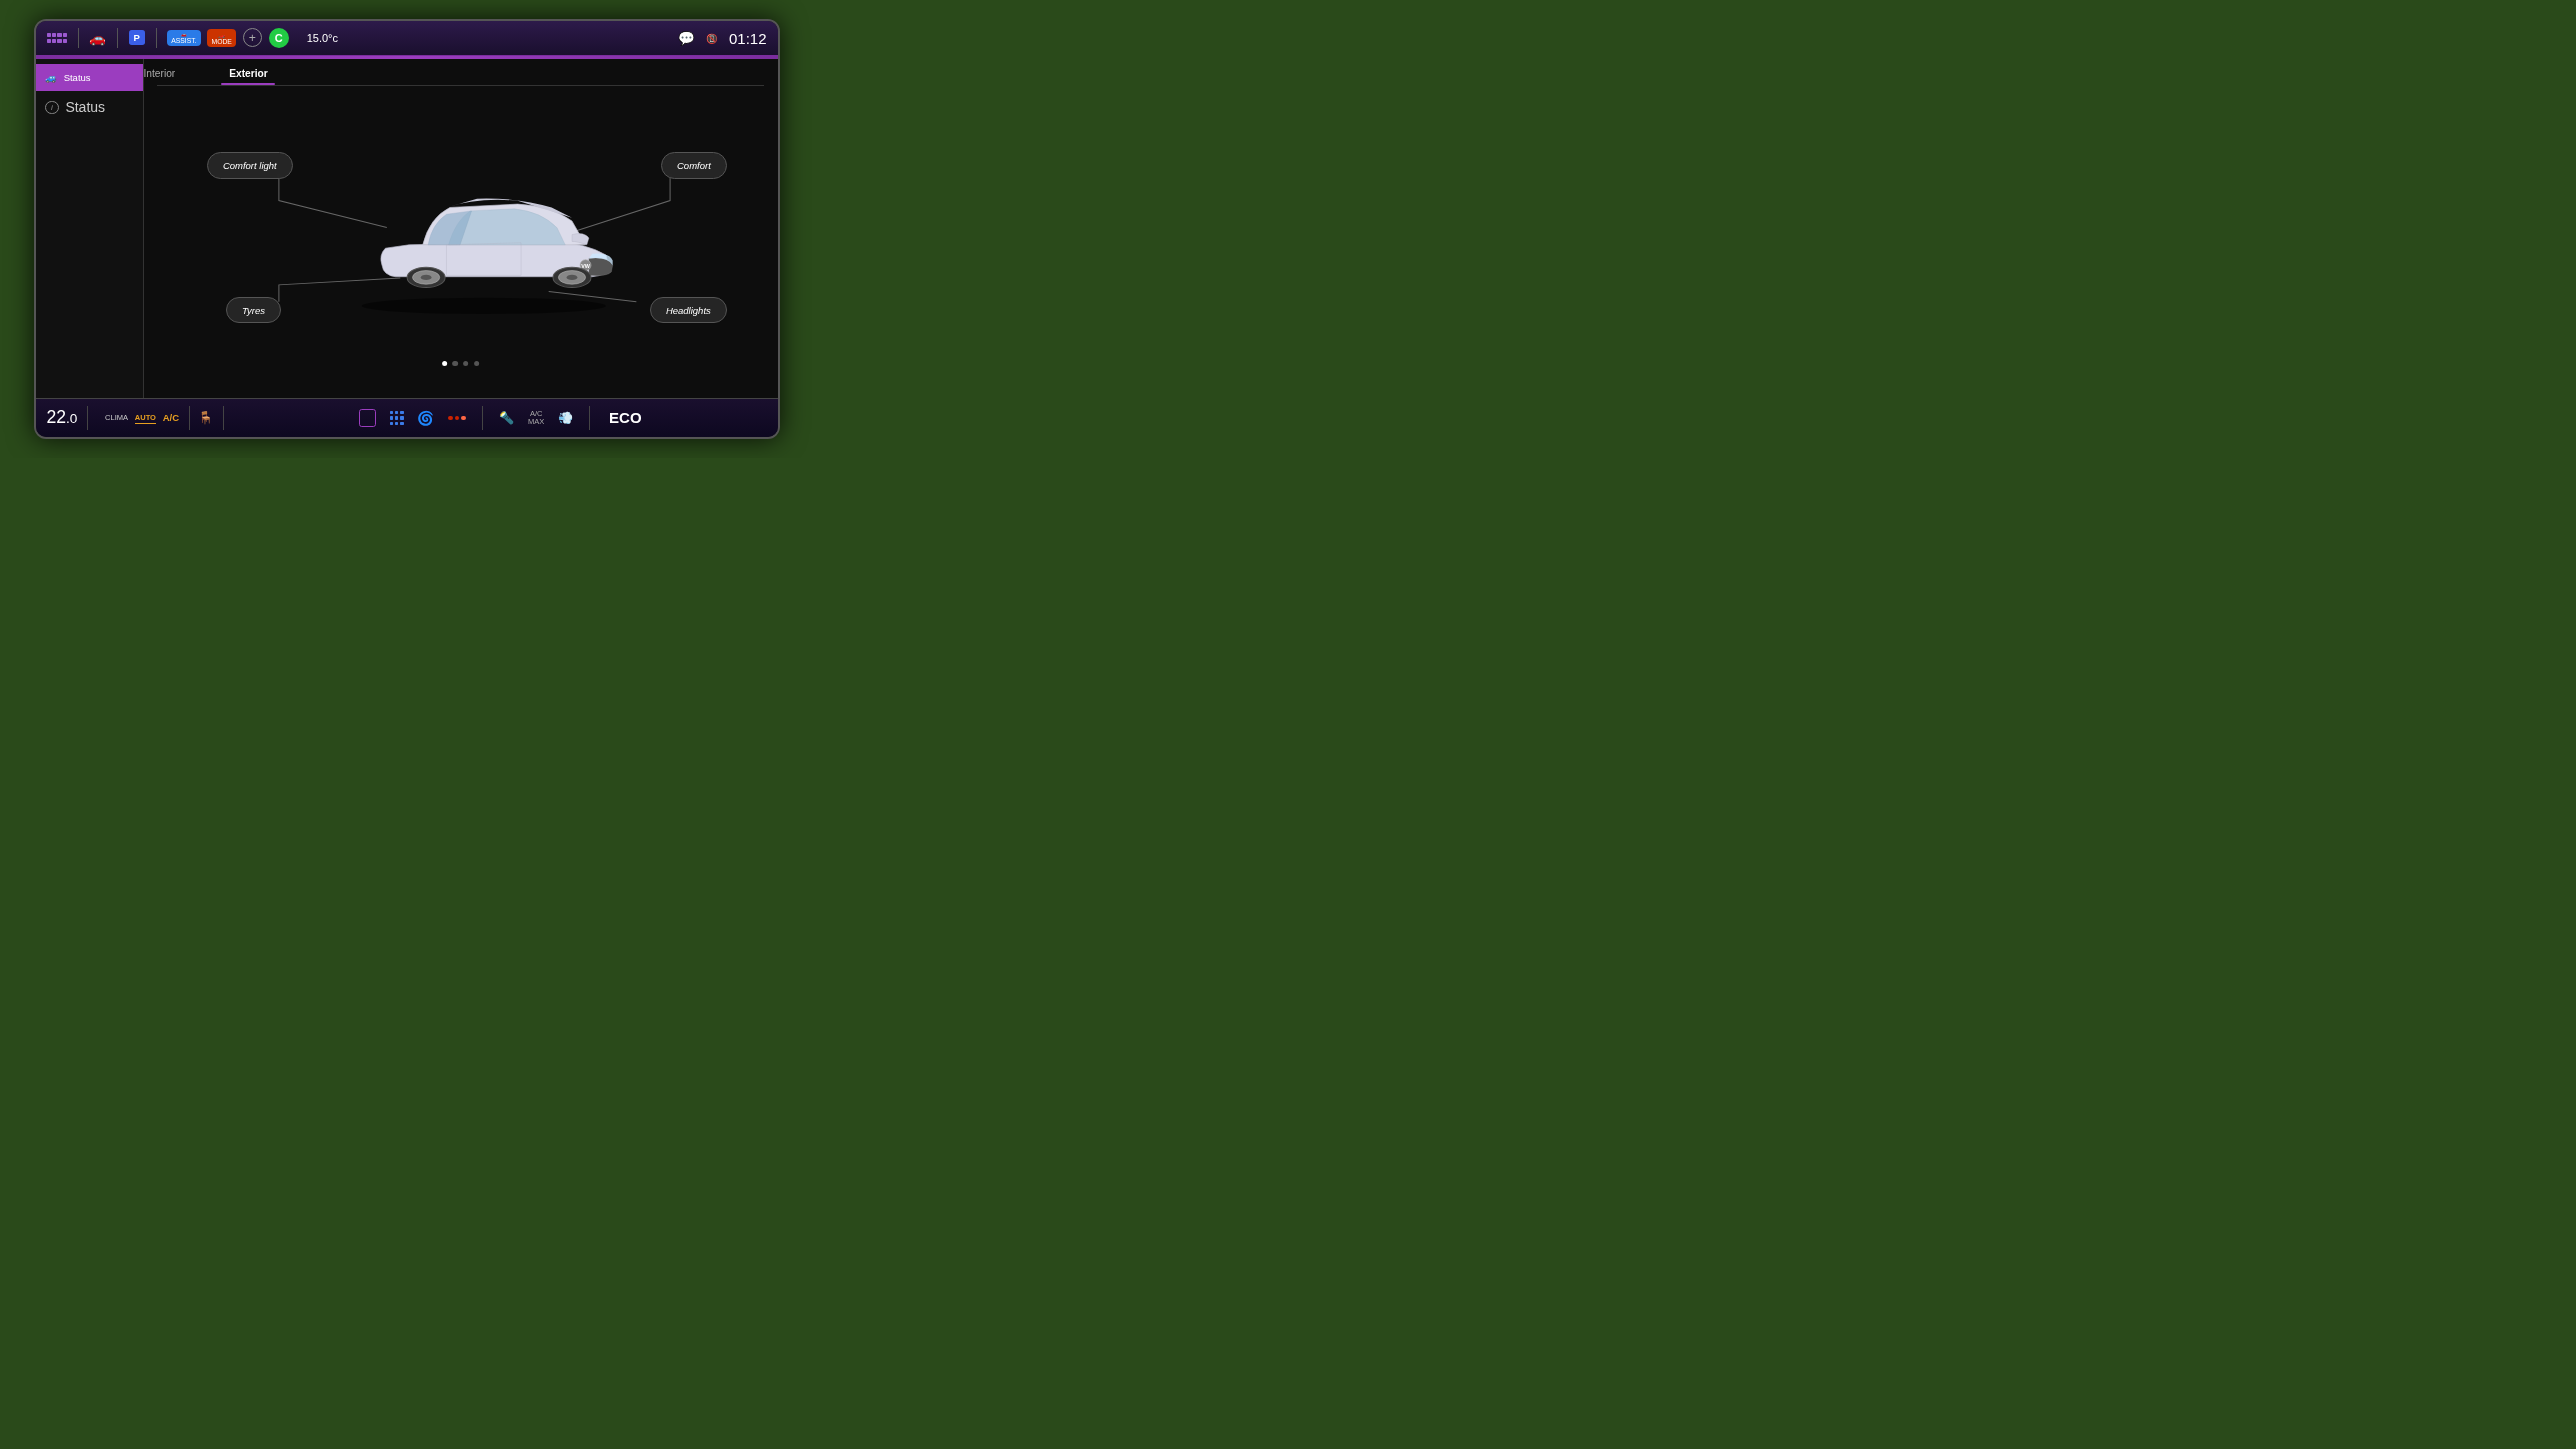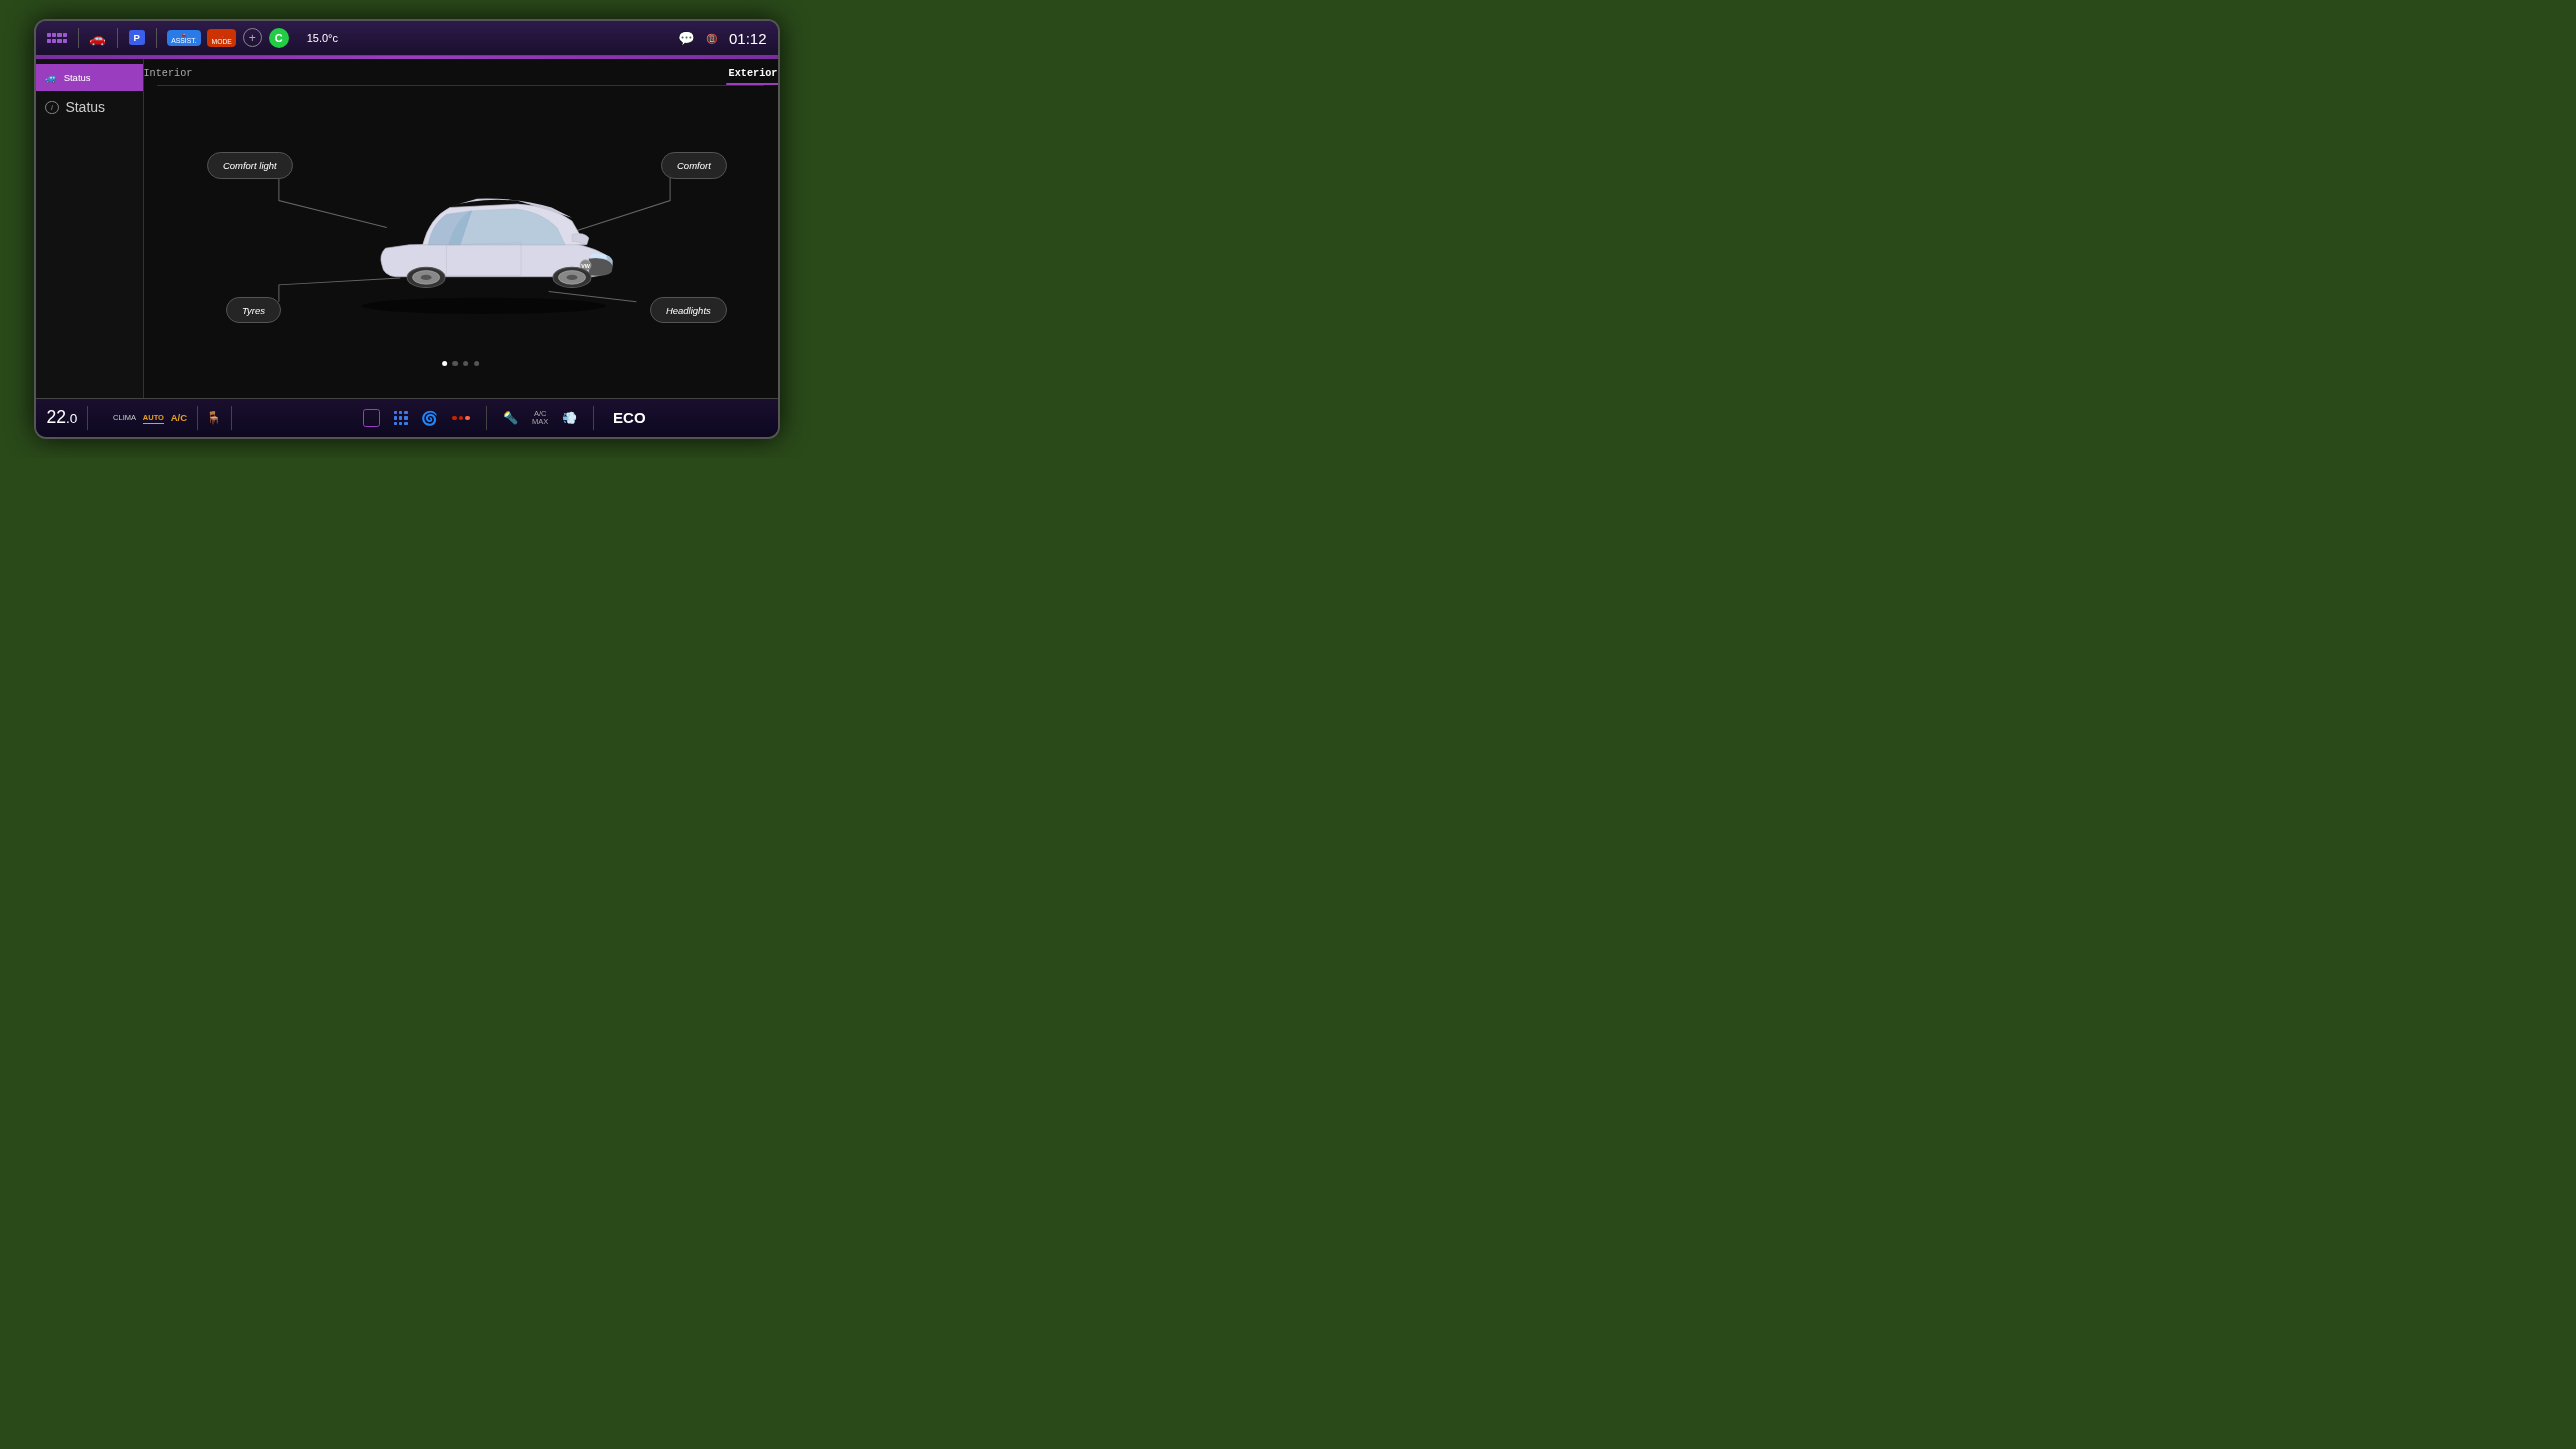--- a/index.html
+++ b/index.html
@@ -236,25 +236,24 @@
     .content-area {
       flex: 1;
       background: #0d0d0d;
       position: relative;
       overflow: hidden;
     }
 
     
     .tabs-container {
       display: flex;
-      justify-content: space-between;
+      justify-content: flex-start;
       padding: 9.5px 0 0 0;
       gap: 54px;
       position: relative;
-      font-family: Liberation Mono, monospace;
     }
 
     .tab {
       color: #aaa;
       font-size: 10.2px;
       cursor: pointer;
       padding-bottom: 5.4px;
       position: relative;
     }
 
@@ -373,21 +372,21 @@
       font-weight: 300;
     }
 
     .temp-big .decimal {
       font-size: 13.6px;
     }
 
     .clima-label {
       color: #ccc;
       font-size: 7.5px;
-      margin-left: 16px;
+      margin-left: 8px;
     }
 
     .auto-badge {
       background: transparent;
       color: #e8a020;
       font-size: 7.5px;
       font-weight: bold;
       position: relative;
     }
     .auto-badge::after {

